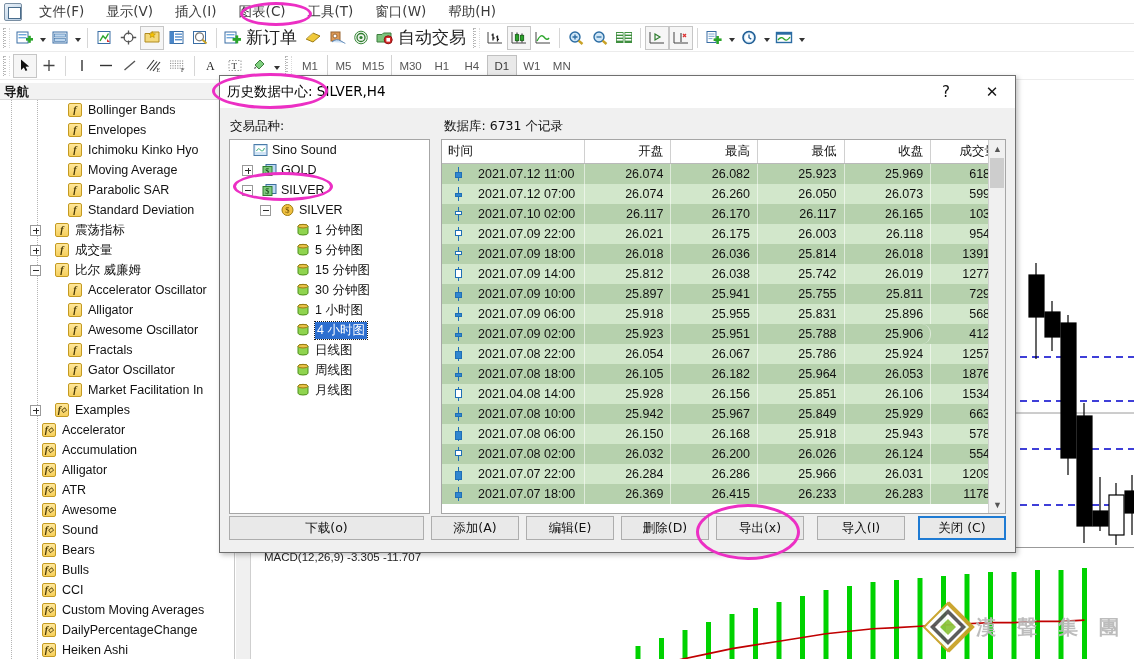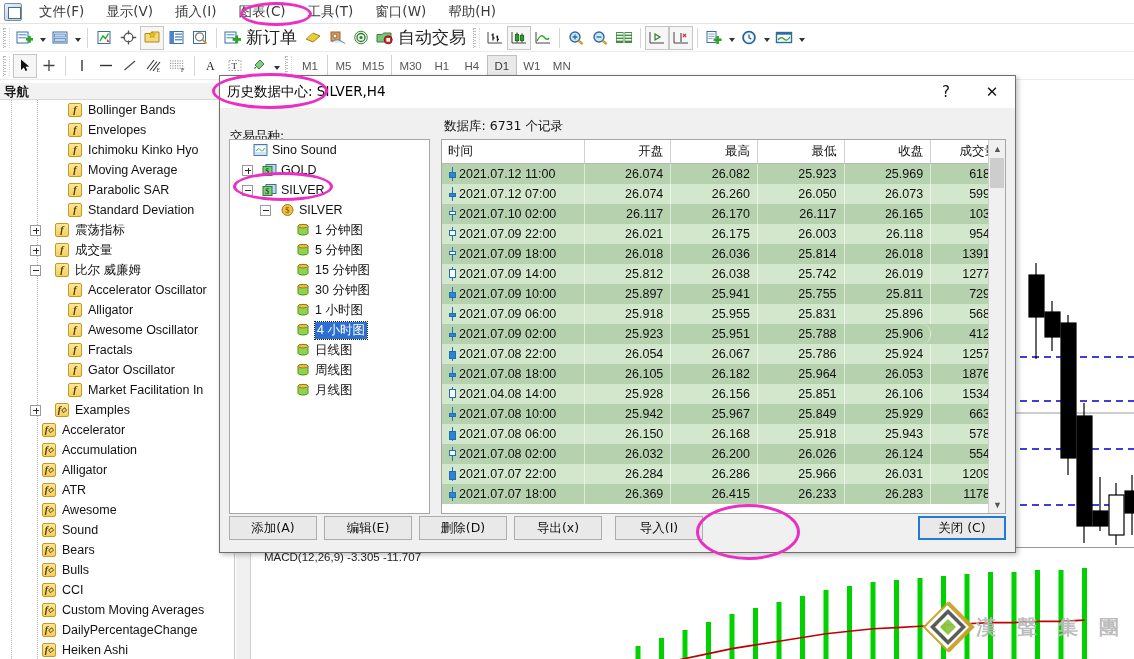--- a/index.html
+++ b/index.html
@@ -124,21 +124,21 @@
   .th { border-right:1px solid #d0d0d0; font-size:12.5px; color:#111;
         display:flex; align-items:center; justify-content:flex-end; padding-right:7px;
         font-family:"DejaVu Sans","Liberation Sans",sans-serif;}
   .th.first { justify-content:flex-start; padding-left:6px; }
   .trow { display:flex; height:20px; align-items:center; font-size:12.5px;
           font-family:"Liberation Sans",sans-serif; color:#111; }
   .trow.odd  { background:#b6d1ad; }
   .trow.even { background:#d2e7cb; }
   .td { border-right:1px solid rgba(255,255,255,.55); height:20px; display:flex;
         align-items:center; justify-content:flex-end; padding-right:7px; }
-  .td.first { justify-content:flex-start; padding-left:6px; gap:2px;text-align:center; }
+  .td.first { justify-content:flex-start; padding-left:12px; gap:15px;text-align:center; }
   .cndl { width:9px; height:14px; flex:0 0 auto; position:relative; }
   .cndl i { position:absolute; left:4px; top:0; width:1px; height:14px; background:#1f6fb5; }
   .cndl b { position:absolute; left:1px; width:7px; border:1px solid #1f6fb5; }
   .vscroll { position:absolute; right:0; top:0; width:17px; bottom:0; background:#f0f0f0;
              border-left:1px solid #cfcfcf; }
   .vs-arrow { height:17px; width:17px; display:flex; align-items:center; justify-content:center;
               font-size:9px; color:#555; background:#f0f0f0;}
   .vs-thumb { position:absolute; left:1px; right:1px; top:18px; height:30px; background:#cdcdcd; }
   
   .btnrow { position:absolute; left:9px; right:9px; bottom:12px; height:24px; display:flex; gap:7px; }
@@ -732,21 +732,21 @@
 
 <div class="dialog">
   <div class="dlg-title">
     <span>历史数据中心: SILVER,H4</span>
     <div class="dlg-btns">
       <div class="dlg-btn">?</div>
       <div class="dlg-btn">✕</div>
     </div>
   </div>
   <div class="dlg-body">
-    <div class="lbl" style="left:10px; top:20px;">交易品种:</div>
+    <div class="lbl" style="left:10px; top:10px;">交易品种:</div>
     <div class="lbl" style="left:224px; top:10px;">数据库: 6731 个记录</div>
 
     <div class="treebox">
       <div id="dlg-tree-rows">
           <div class="tree-row">
             <span style="width:5px;flex:0 0 auto;"></span>
             <span class="dots" style="width:18px"></span>
             <span class="ticon"><svg width="15" height="14" viewBox="0 0 15 14">
                 <rect x="1" y="1.5" width="13" height="11" fill="#cfe3f5" stroke="#4a7ba8"></rect>
                 <rect x="2.5" y="3" width="10" height="6" fill="#fff"></rect>
@@ -1120,20 +1120,21 @@
           </div>
         </div>
       <div class="vscroll">
         <div class="vs-arrow">▲</div>
         <div class="vs-thumb"></div>
         <div class="vs-arrow" style="position:absolute;bottom:0;">▼</div>
       </div>
     </div>
 
     <div class="btnrow" id="dlg-buttons">
+        <div class="btn" style="width: 195px;">下载(o)</div>
         <div class="btn" style="width: 88px;">添加(A)</div>
         <div class="btn" style="width: 88px;">编辑(E)</div>
         <div class="btn" style="width: 88px;">删除(D)</div>
         <div class="btn" style="width: 88px;">导出(x)</div>
         <div class="btn" style="width: 88px; margin-left: 6px;">导入(I)</div>
         <div class="btn focus" style="width: 88px; margin-left: auto;">关闭 (C)</div>
       </div>
   </div>
 </div>
 

